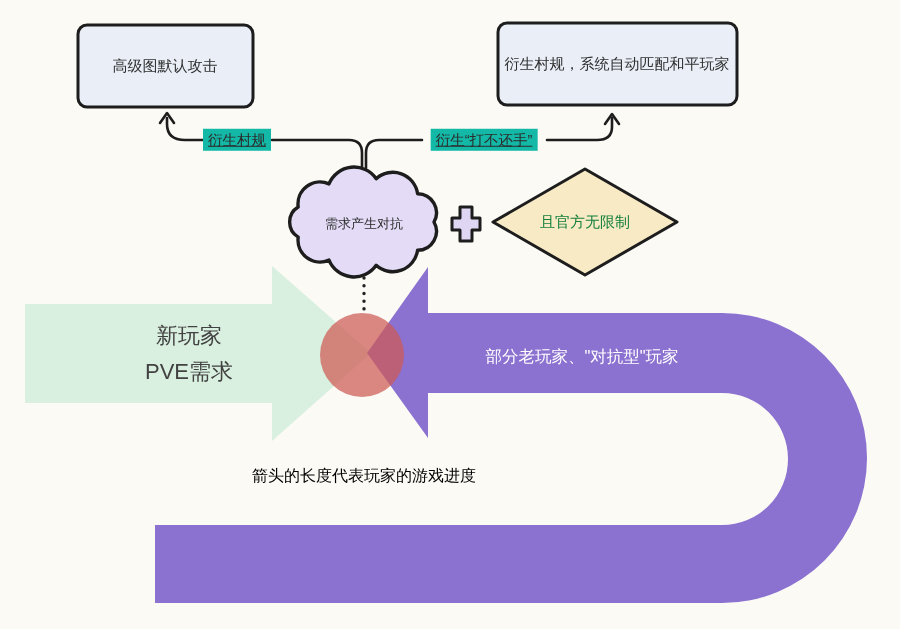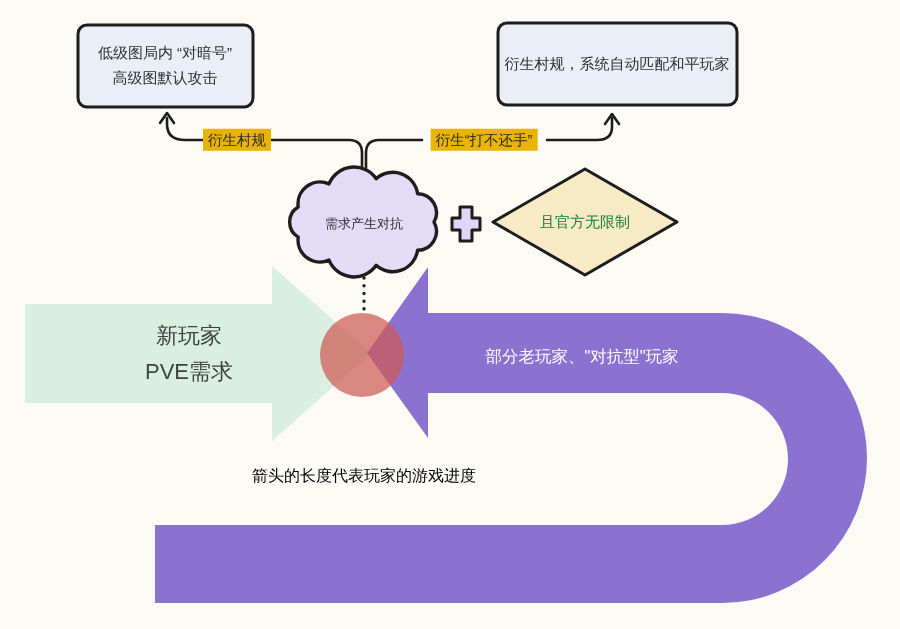--- a/index.html
+++ b/index.html
@@ -13,21 +13,21 @@
   .stage svg{position:absolute;left:0;top:0;}
   .txt{
     position:absolute;
     transform:translate(-50%,-50%);
     text-align:center;
     white-space:nowrap;
     color:#2d2d2d;
     line-height:1.55;
   }
   .box-text{font-size:15px;color:#2f2f2f;line-height:1.65;}
-  .conn-label{font-size:14.5px;color:#2b2b2b;background:#eab308;padding:0 5px;}
+  .conn-label{font-size:14.5px;color:#2b2b2b;background:#14b8a6;padding:0 5px;text-decoration:underline;}
   .cloud-text{font-size:13px;color:#2b2b2b;}
   .diamond-text{font-size:15px;color:#15803d;}
   .green-text{font-size:22px;color:#424242;line-height:1.62;}
   .purple-text{font-size:16.5px;color:#ffffff;line-height:1.35;}
   .caption-text{font-size:16px;color:#000000;}
 </style>
 </head>
 <body>
 
 <div class="stage">
@@ -64,21 +64,20 @@
              A27,27 0 0 0 376.2,265.3
              A25,25 0 0 0 417.6,250.3
              A19,19 0 0 0 434,222 Z" stroke="#1d1d1d" stroke-width="3.4" stroke-linejoin="round" fill="#e4dcf7"></path>
 
     <path d="M460,207 H472 V218 H480 V230 H472 V241 H460 V230 H452 V218 H460 Z" stroke="#1d1d1d" stroke-width="3" stroke-linejoin="round" fill="#ded6f3"></path>
 
     <path d="M493,222 L585,169 L677,222 L585,275 Z" stroke="#1d1d1d" stroke-width="3" stroke-linejoin="round" fill="#f9eac6"></path>
   </svg>
 
   <div class="txt box-text" style="left:165px;top:66px;">
-    <div>低级图局内 “对暗号”</div>
     <div>高级图默认攻击</div>
   </div>
 
   <div class="txt box-text" style="left:617px;top:64px;">衍生村规，系统自动匹配和平玩家</div>
 
   <div class="txt conn-label" style="left:237px;top:140px;">衍生村规</div>
 
   <div class="txt conn-label" style="left:484px;top:140px;">衍生“打不还手”</div>
 
   <div class="txt cloud-text" style="left:364px;top:224px;">需求产生对抗</div>

